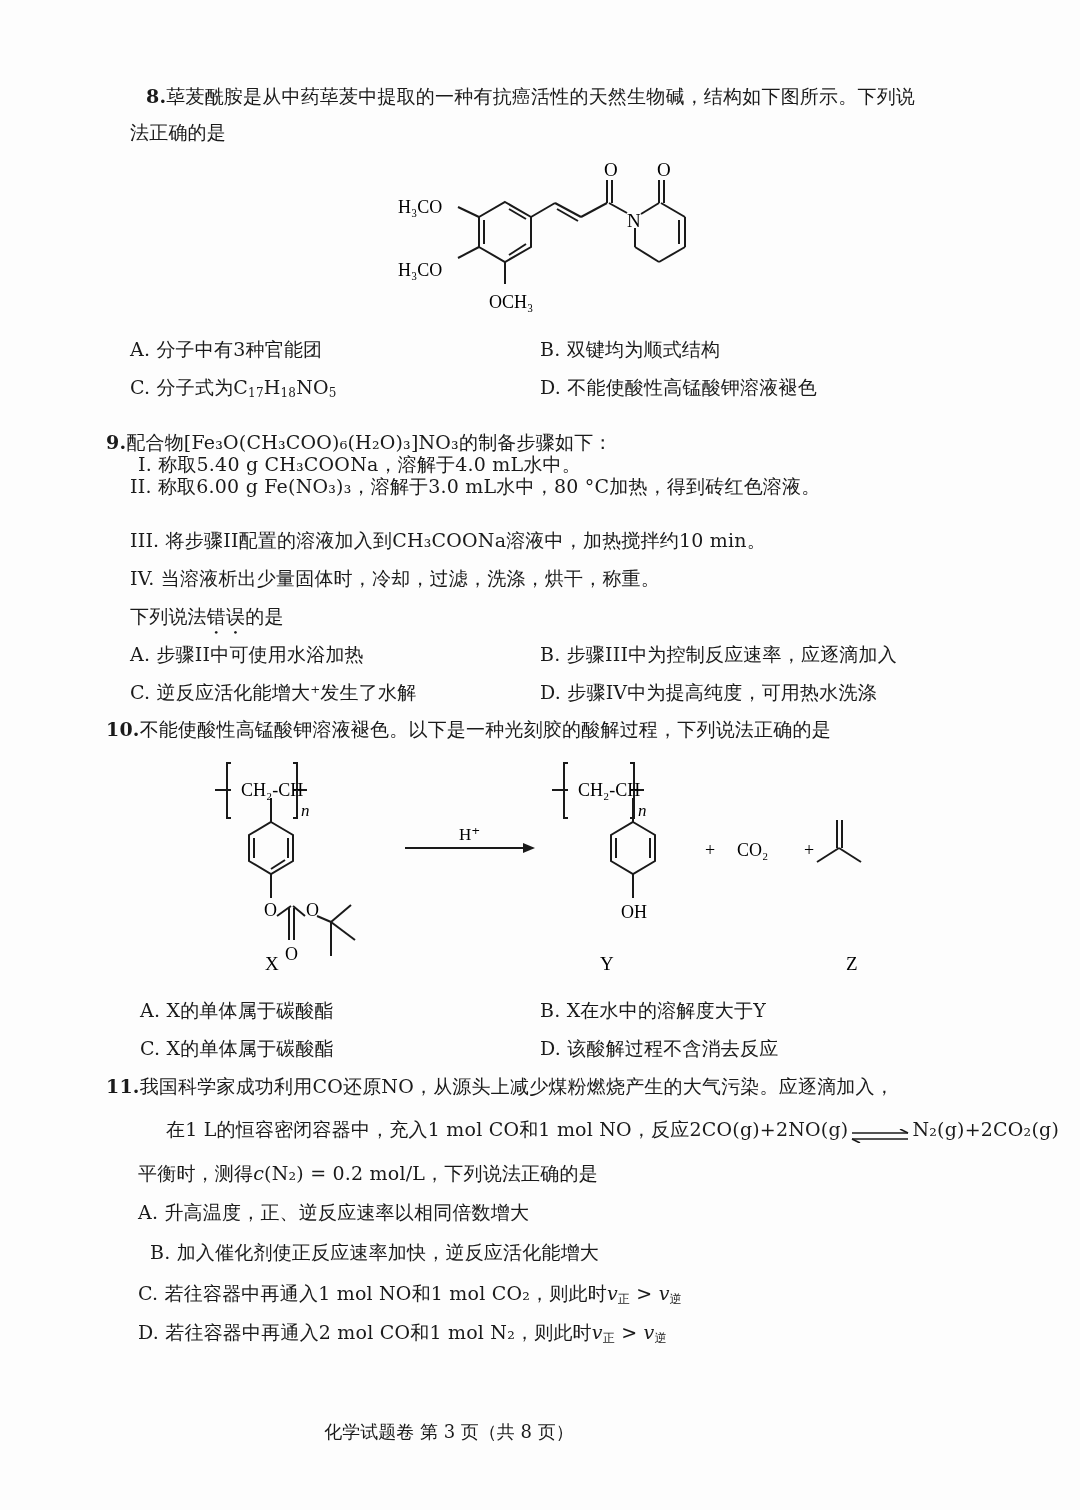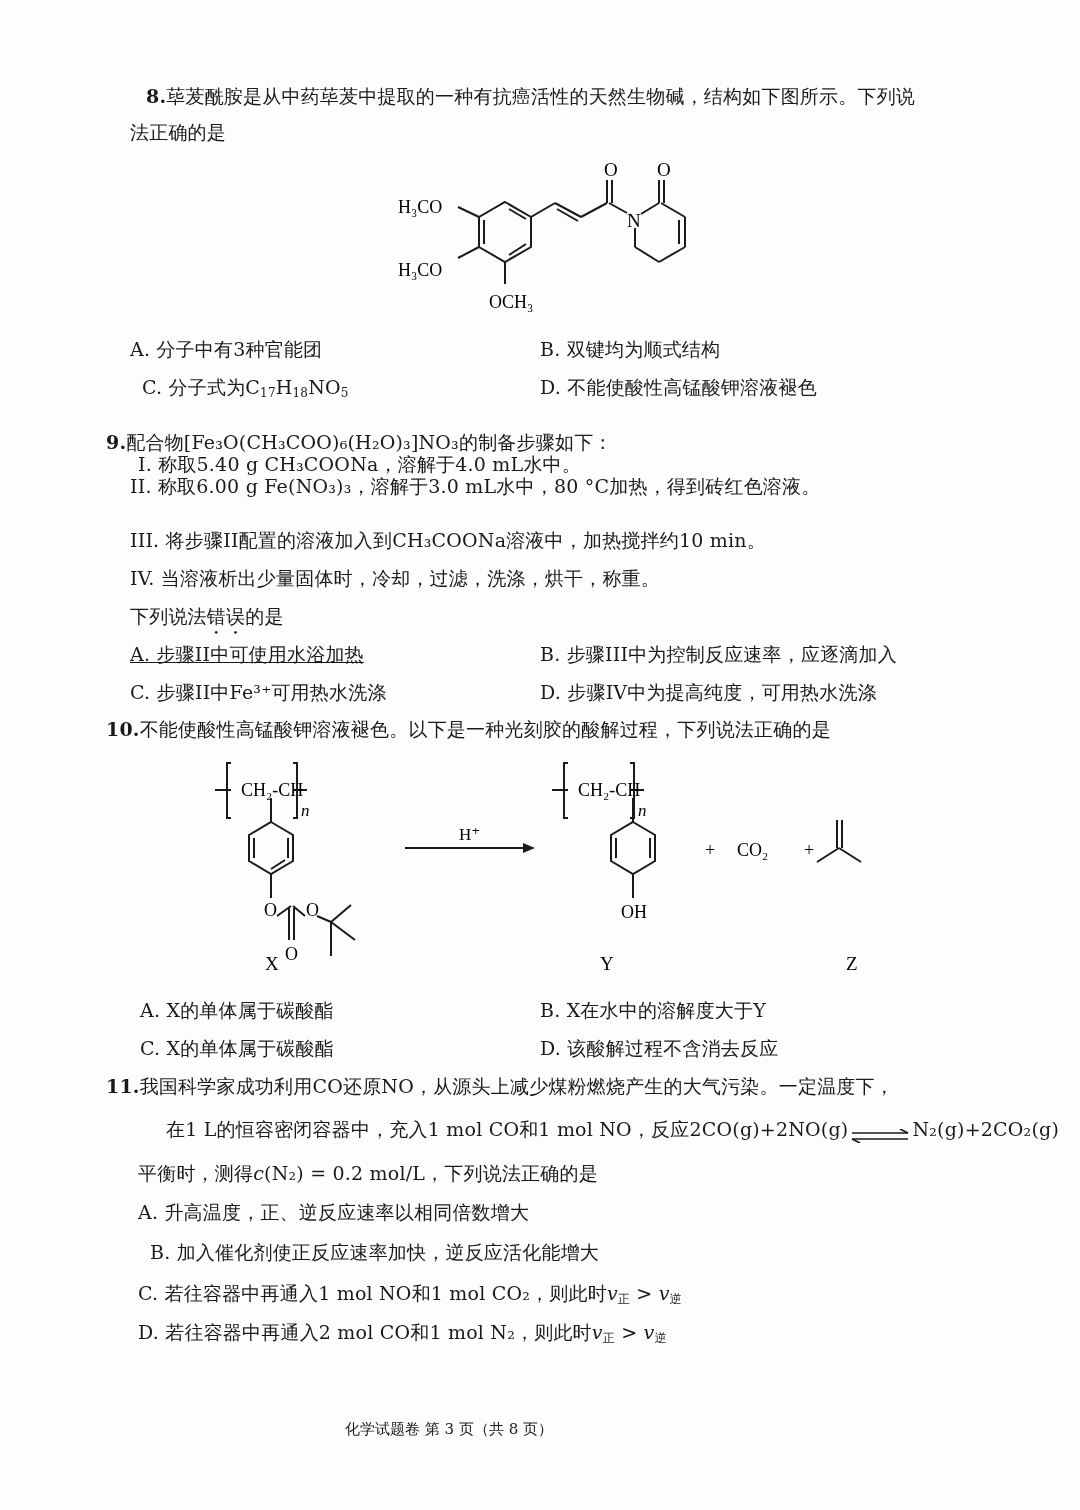--- a/index.html
+++ b/index.html
@@ -5,21 +5,21 @@
   html, body { margin: 0; padding: 0; }
   body {
     width: 1080px; height: 1510px; background: #fdfdfd; position: relative; overflow: hidden;
     font-family: "DejaVu Serif", "Liberation Serif", serif; color: #1a1a1a;
   }
   .line { position: absolute; font-size: 19px; line-height: 24px; white-space: nowrap; letter-spacing: 0.2px; }
   .q { font-weight: bold; }
   sub { font-size: 12px; vertical-align: -3px; line-height: 0; }
   .emph { text-emphasis: dot; text-emphasis-position: under; -webkit-text-emphasis: dot; -webkit-text-emphasis-position: under; }
   svg text { font-family: "Liberation Serif", "DejaVu Serif", serif; }
-  .footer { position: absolute; top: 1420px; left: 0; width: 898px; text-align: center; font-size: 15px; }
+  .footer { position: absolute; top: 1420px; left: 0; width: 898px; text-align: center; font-size: 18px; }
   .ital { font-style: italic; }
 </style>
 </head>
 <body>
 
 <div class="line" style="top:84px;left:106px;margin-left:40px;">
   <span class="q">8.</span><span>荜茇酰胺是从中药荜茇中提取的一种有抗癌活性的天然生物碱，结构如下图所示。下列说</span>
 </div>
 <div class="line" style="top:120px;left:130px;">法正确的是</div>
 
@@ -56,38 +56,38 @@
   <text x="219" y="18" font-size="19">O</text>
   <text x="272" y="18" font-size="19">O</text>
   <text x="242" y="69" font-size="19">N</text>
   <text x="13" y="55" font-size="18">H₃CO</text>
   <text x="13" y="118" font-size="18">H₃CO</text>
   <text x="104" y="150" font-size="18">OCH₃</text>
 </svg>
 
 <div class="line" style="top:337px;left:130px;">A. 分子中有3种官能团</div>
 <div class="line" style="top:337px;left:540px;">B. 双键均为顺式结构</div>
-<div class="line" style="top:375px;left:142px;">
+<div class="line" style="top:375px;left:130px;">
   <span>C. 分子式为C</span><sub>17</sub><span>H</span><sub>18</sub><span>NO</span><sub>5</sub>
 </div>
 <div class="line" style="top:375px;left:540px;">D. 不能使酸性高锰酸钾溶液褪色</div>
 
 <div class="line" style="top:414px;left:106px;margin-top:16px;">
   <span class="q">9.</span><span>配合物[Fe₃O(CH₃COO)₆(H₂O)₃]NO₃的制备步骤如下：</span>
 </div>
 <div class="line" style="top:452px;left:130px;margin-left:8px;">I. 称取5.40 g CH₃COONa，溶解于4.0 mL水中。</div>
 <div class="line" style="top:474px;left:130px;">II. 称取6.00 g Fe(NO₃)₃，溶解于3.0 mL水中，80 °C加热，得到砖红色溶液。</div>
 <div class="line" style="top:528px;left:130px;">III. 将步骤II配置的溶液加入到CH₃COONa溶液中，加热搅拌约10 min。</div>
 <div class="line" style="top:566px;left:130px;">IV. 当溶液析出少量固体时，冷却，过滤，洗涤，烘干，称重。</div>
 <div class="line" style="top:604px;left:130px;">
   <span>下列说法</span><span class="emph">错误</span><span>的是</span>
 </div>
-<div class="line" style="top:642px;left:130px;text-decoration:underline;">A. 步骤II中可使用水浴加热</div>
+<div class="line" style="top:642px;left:130px;">A. 步骤II中可使用水浴加热</div>
 <div class="line" style="top:642px;left:540px;">B. 步骤III中为控制反应速率，应逐滴加入</div>
-<div class="line" style="top:680px;left:130px;">C. 步骤II中Fe³⁺可用热水洗涤</div>
+<div class="line" style="top:680px;left:130px;">C. 逆反应活化能增大⁺发生了水解</div>
 <div class="line" style="top:680px;left:540px;">D. 步骤IV中为提高纯度，可用热水洗涤</div>
 
 <div class="line" style="top:717px;left:106px;">
   <span class="q">10.</span><span>不能使酸性高锰酸钾溶液褪色。以下是一种光刻胶的酸解过程，下列说法正确的是</span>
 </div>
 
 <svg style="position:absolute;left:205px;top:760px;" width="700" height="220" viewBox="0 0 700 220">
   <g stroke="#1a1a1a" stroke-width="2" fill="none">
 
     <path d="M26,3 L22,3 L22,58 L26,58"></path>
@@ -145,21 +145,21 @@
   <text x="599" y="96" font-size="18">+</text>
   <text x="641" y="210" font-size="19">Z</text>
 </svg>
 
 <div class="line" style="top:998px;left:140px;">A. X的单体属于碳酸酯</div>
 <div class="line" style="top:998px;left:540px;">B. X在水中的溶解度大于Y</div>
 <div class="line" style="top:1036px;left:140px;">C. X的单体属于碳酸酯</div>
 <div class="line" style="top:1036px;left:540px;">D. 该酸解过程不含消去反应</div>
 
 <div class="line" style="top:1074px;left:106px;">
-  <span class="q">11.</span><span>我国科学家成功利用CO还原NO，从源头上减少煤粉燃烧产生的大气污染。一定温度下，</span>
+  <span class="q">11.</span><span>我国科学家成功利用CO还原NO，从源头上减少煤粉燃烧产生的大气污染。应逐滴加入，</span>
 </div>
 <div class="line" style="top:1117px;left:138px;margin-left:28px;">
   <span>在1 L的恒容密闭容器中，充入1 mol CO和1 mol NO，反应2CO(g)+2NO(g)</span><span style="display:inline-block;width:60px;height:14px;vertical-align:middle;margin:0 2px;">
     <svg width="60" height="14" viewBox="0 0 60 14">
         <g stroke="#1a1a1a" stroke-width="1.6" fill="none">
           <line x1="2" y1="4" x2="58" y2="4"></line>
           <line x1="58" y1="4" x2="50" y2="0"></line>
           <line x1="2" y1="10" x2="58" y2="10"></line>
           <line x1="2" y1="10" x2="10" y2="14"></line>
         </g>

